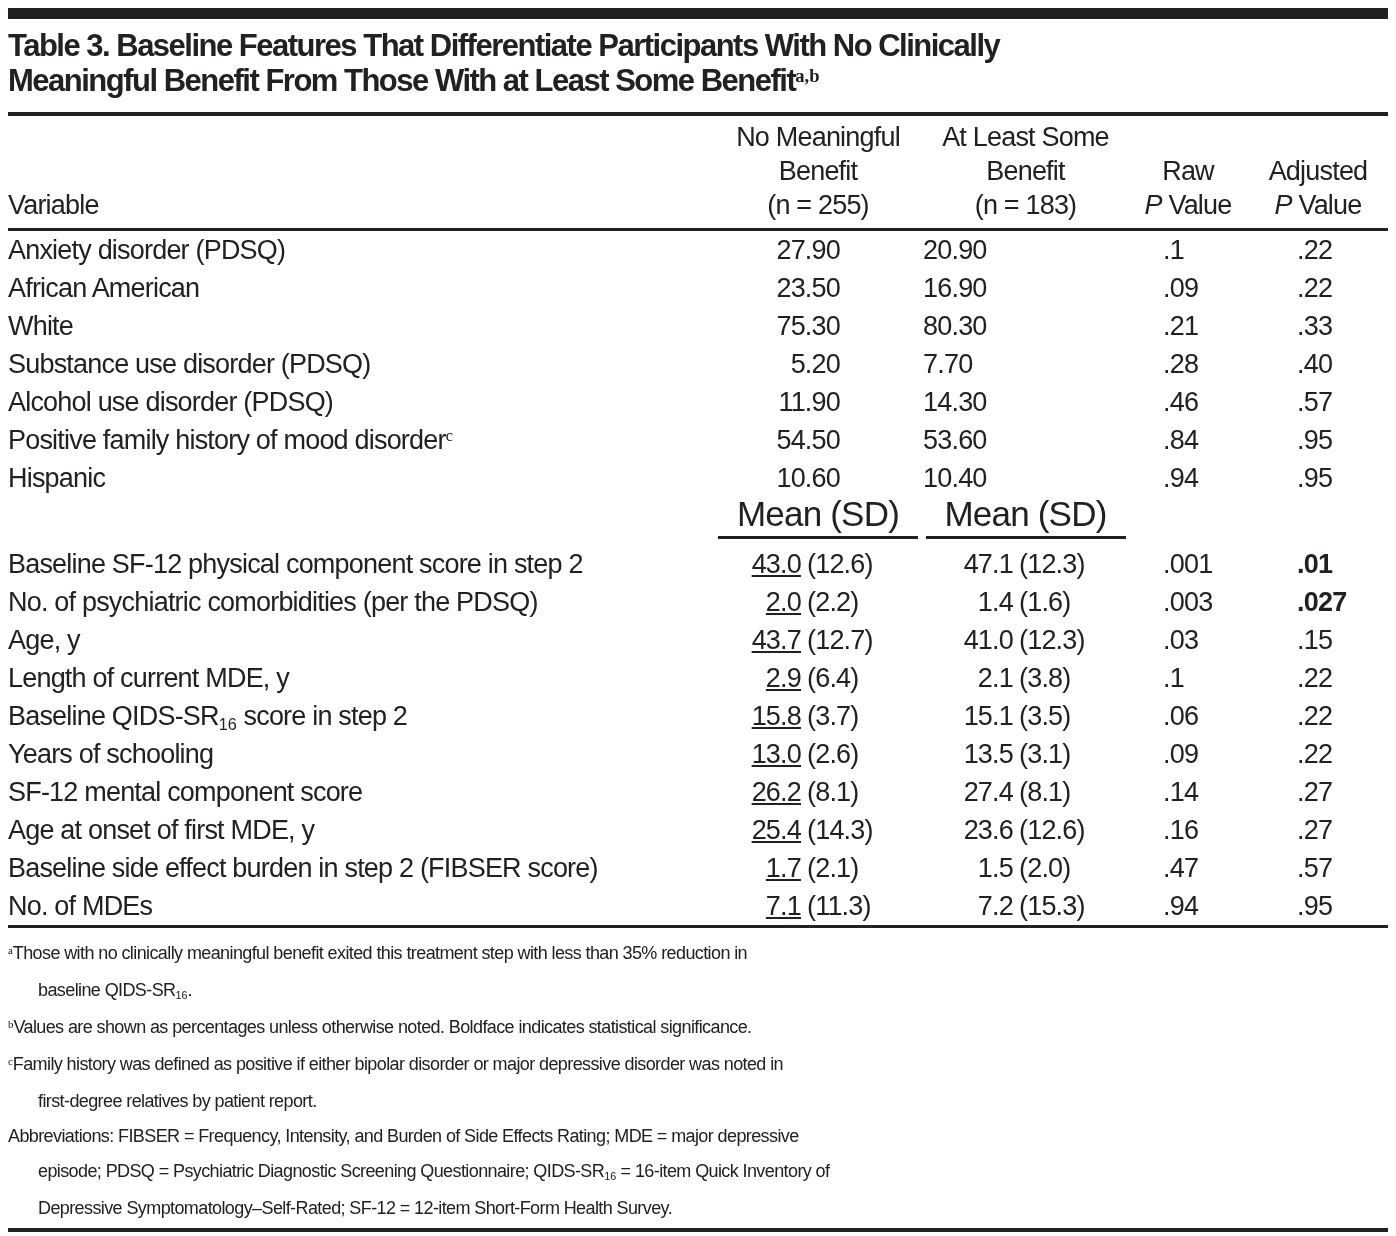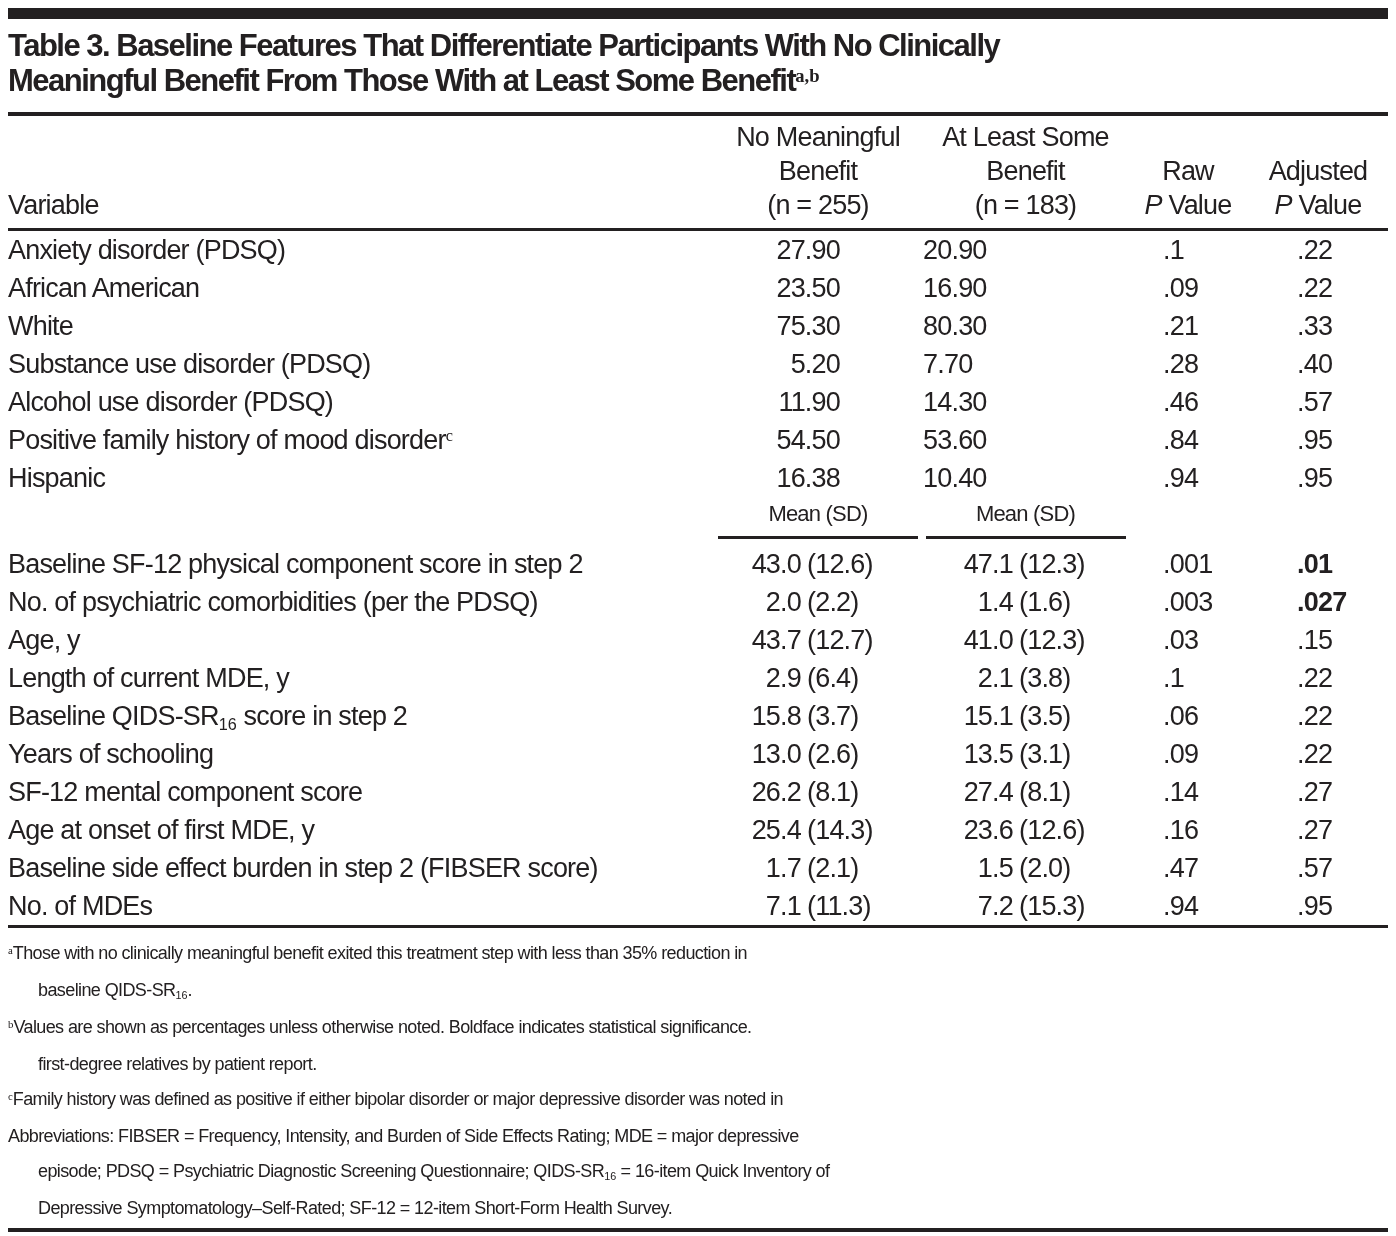--- a/index.html
+++ b/index.html
@@ -23,27 +23,27 @@
   }
   .thead { align-items:end; padding:4px 0 6px; font-size:27px; letter-spacing:-0.8px; }
   .hline { line-height:34px; white-space:nowrap; }
   .c2h,.c3h,.c4h,.c5h { text-align:center; }
   .head-rule { height:3px; }
   .row { font-size:27px; letter-spacing:-0.8px; line-height:38px; height:38px; white-space:nowrap; }
   .c1 { text-align:left; overflow:visible; }
   .c2.pct { text-align:right; padding-right:83px; }
   .c3.pct { text-align:left; padding-right:86px; }
   .msd { display:flex; }
-  .c2 .mean { display:inline-block; width:88px; text-align:right; }
+  .c2 .mean { display:inline-block; width:88px; text-align:right;text-decoration:underline; }
   .c3 .mean { display:inline-block; width:90px; text-align:right; }
   .sd { margin-left:6px; }
   .c4 { padding-left:35px; }
   .c5 { padding-left:49px; }
   .c5.bold { font-weight:bold; }
-  .subrow { height:48px; padding-top:2px; font-size:22px; letter-spacing:-0.8px; line-height:30px; }
+  .subrow { height:48px; padding-top:2px; font-size:35px; letter-spacing:-0.8px; line-height:30px; }
   .subrow .c2,.subrow .c3 { text-align:center; }
   .msd-head {
     display:inline-block; width:200px; text-align:center;
     padding-bottom:7px; border-bottom:3px solid var(--ink);
   }
   .body-rule { height:3px; }
   .notes { margin:8px 8px 0; font-size:18px; letter-spacing:-0.6px; }
   .note-line { line-height:35px; white-space:nowrap; }
   .note-line.indent { padding-left:30px; }
   .sup { font-size:60%; position:relative; top:-0.5em; letter-spacing:0;font-family:Liberation Serif, serif; }
@@ -127,21 +127,21 @@
     </div>
     <div class="grid5 row">
       <div class="c1"><span>Positive family history of mood disorder</span><span class="sup">c</span></div>
       <div class="c2 pct">54.50</div>
       <div class="c3 pct">53.60</div>
       <div class="c4">.84</div>
       <div class="c5">.95</div>
     </div>
     <div class="grid5 row">
       <div class="c1"><span>Hispanic</span></div>
-      <div class="c2 pct">16.38</div>
+      <div class="c2 pct">10.60</div>
       <div class="c3 pct">10.40</div>
       <div class="c4">.94</div>
       <div class="c5">.95</div>
     </div>
   </div>
 
 <div class="grid5 subrow">
   <div class="c1"></div>
   <div class="c2">
     <span class="msd-head">Mean (SD)</span>
@@ -290,22 +290,22 @@
 
 <div class="notes" id="notes">
     <div>
       <div class="note-line"><span class="sup">a</span><span>Those with no clinically meaningful benefit exited this treatment step with less than 35% reduction in</span></div>
       <div class="note-line indent"><span>baseline QIDS-SR</span><span class="sub">16</span><span>.</span></div>
     </div>
     <div>
       <div class="note-line"><span class="sup">b</span><span>Values are shown as percentages unless otherwise noted. Boldface indicates statistical significance.</span></div>
     </div>
     <div>
+      <div class="note-line"><span class="sup">c</span><span>Family history was defined as positive if either bipolar disorder or major depressive disorder was noted in</span></div>
       <div class="note-line indent"><span>first-degree relatives by patient report.</span></div>
-      <div class="note-line"><span class="sup">c</span><span>Family history was defined as positive if either bipolar disorder or major depressive disorder was noted in</span></div>
     </div>
     <div>
       <div class="note-line"><span>Abbreviations: FIBSER = Frequency, Intensity, and Burden of Side Effects Rating; MDE = major depressive</span></div>
       <div class="note-line indent"><span>episode; PDSQ = Psychiatric Diagnostic Screening Questionnaire; QIDS-SR</span><span class="sub">16</span><span> = 16-item Quick Inventory of</span></div>
       <div class="note-line indent"><span>Depressive Symptomatology–Self-Rated; SF-12 = 12-item Short-Form Health Survey.</span></div>
     </div>
   </div>
 
 <div class="rule bottom-rule"></div>
 

